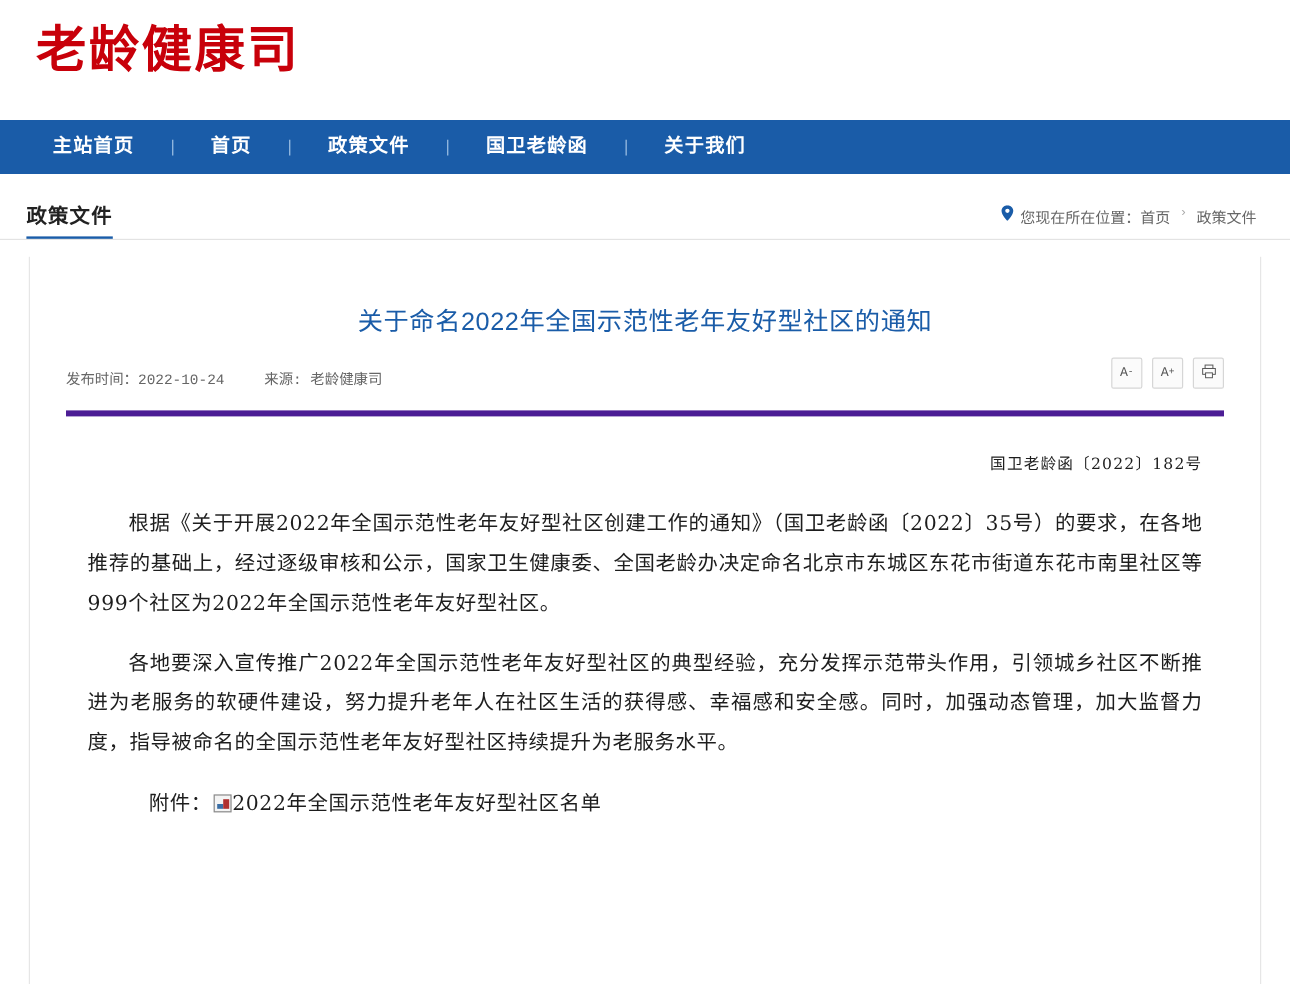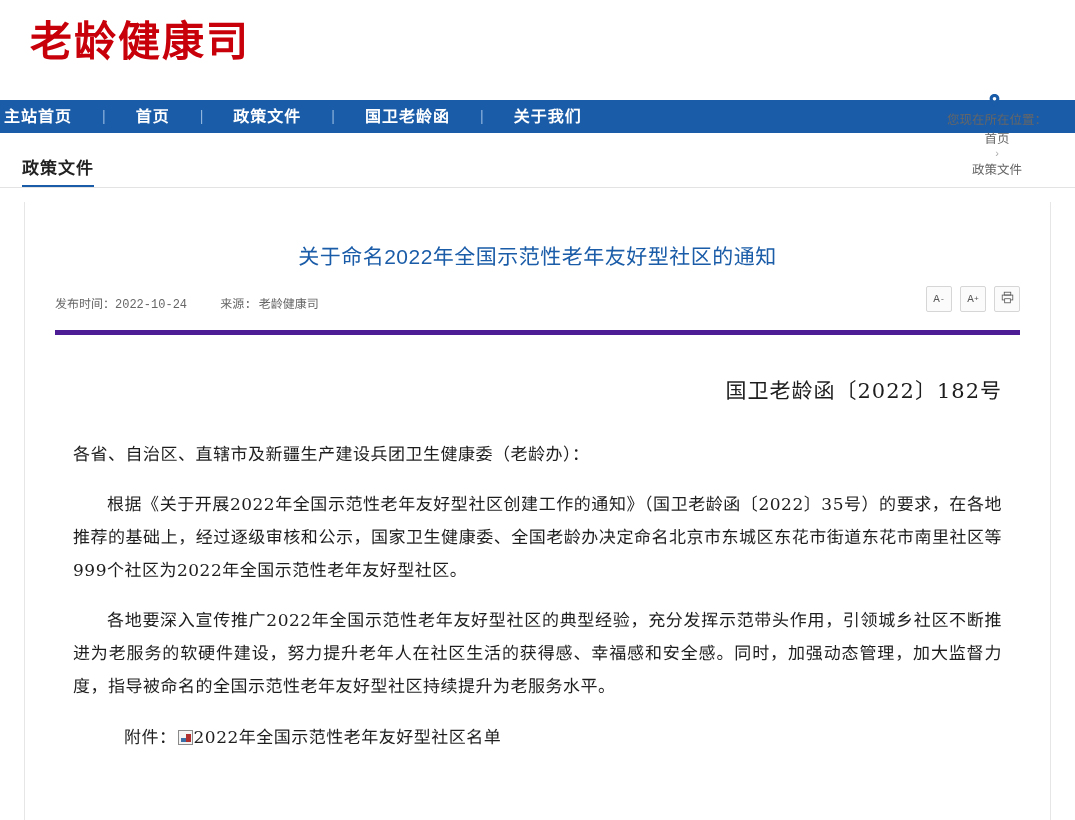--- a/index.html
+++ b/index.html
@@ -28,23 +28,24 @@
     font-weight: bold;
     color: #c8000a;
     letter-spacing: 2px;
     line-height: 56px;
     display: inline-block;
   }
 
   
   .main-nav {
     background: #1a5ca8;
-    height: 33px;
+    height: 45px;
     display: flex;
     align-items: center;
+    padding-left: 40px;
     color: #ffffff;
   }
   .nav-item {
     color: #ffffff;
     font-size: 16px;
     font-weight: bold;
     letter-spacing: 1px;
     text-decoration: none;
     padding: 0 4px;
     line-height: 45px;
@@ -72,25 +73,24 @@
   .section-title {
     font-size: 17px;
     font-weight: bold;
     color: #222;
     padding-bottom: 6px;
     border-bottom: 2px solid #1a5ca8;
     letter-spacing: 1px;
   }
   .breadcrumb {
     display: flex;
-    align-items: center;
+    align-items: flex-start;
     font-size: 12.5px;
     color: #666;
     padding-bottom: 9px;
-    flex-direction: column;
   }
   .breadcrumb .pin-icon {
     color: #1a5ca8;
     margin-right: 5px;
     display: inline-block;
     line-height: 1;
     font-size: 13px;
   }
   .breadcrumb a {
     color: #666;
@@ -162,23 +162,23 @@
   
   .doc-body {
     font-family: "DejaVu Serif", "Liberation Serif", serif;
     font-size: 17px;
     color: #1d1d1d;
     line-height: 33px;
     padding: 0 18px;
   }
   .doc-number {
     text-align: right;
-    margin-top: 40px;
+    margin-top: 24px;
     letter-spacing: 1px;
-    font-size: 21px;
+    font-size: 13px;
   }
   .doc-salutation {
     margin-top: 30px;
     text-align: justify;
     letter-spacing: 0.5px;
   }
   .doc-para {
     text-indent: 2em;
     text-align: justify;
     text-justify: inter-ideograph;
@@ -283,21 +283,20 @@
               <rect x="1.5" y="5" width="13" height="6" fill="none" stroke="#555" stroke-width="1"></rect>
               <rect x="4.5" y="9.5" width="7" height="5" fill="#fff" stroke="#555" stroke-width="1"></rect>
             </svg>
           </span>
         </div>
       </div>
     </div>
 
     <div class="doc-body">
       <div class="doc-number">国卫老龄函〔2022〕182号</div>
-      <div class="doc-salutation">各省、自治区、直辖市及新疆生产建设兵团卫生健康委（老龄办）：</div>
       <p class="doc-para">根据《关于开展2022年全国示范性老年友好型社区创建工作的通知》（国卫老龄函〔2022〕35号）的要求，在各地推荐的基础上，经过逐级审核和公示，国家卫生健康委、全国老龄办决定命名北京市东城区东花市街道东花市南里社区等999个社区为2022年全国示范性老年友好型社区。</p>
       <p class="doc-para">各地要深入宣传推广2022年全国示范性老年友好型社区的典型经验，充分发挥示范带头作用，引领城乡社区不断推进为老服务的软硬件建设，努力提升老年人在社区生活的获得感、幸福感和安全感。同时，加强动态管理，加大监督力度，指导被命名的全国示范性老年友好型社区持续提升为老服务水平。</p>
 
       <div class="attach-line">
         <span>附件：</span><span class="attach-icon"></span><a class="attach-text">2022年全国示范性老年友好型社区名单</a>
       </div>
 
       <div class="signature">
         <span class="sig-gap"></span>
       </div>

